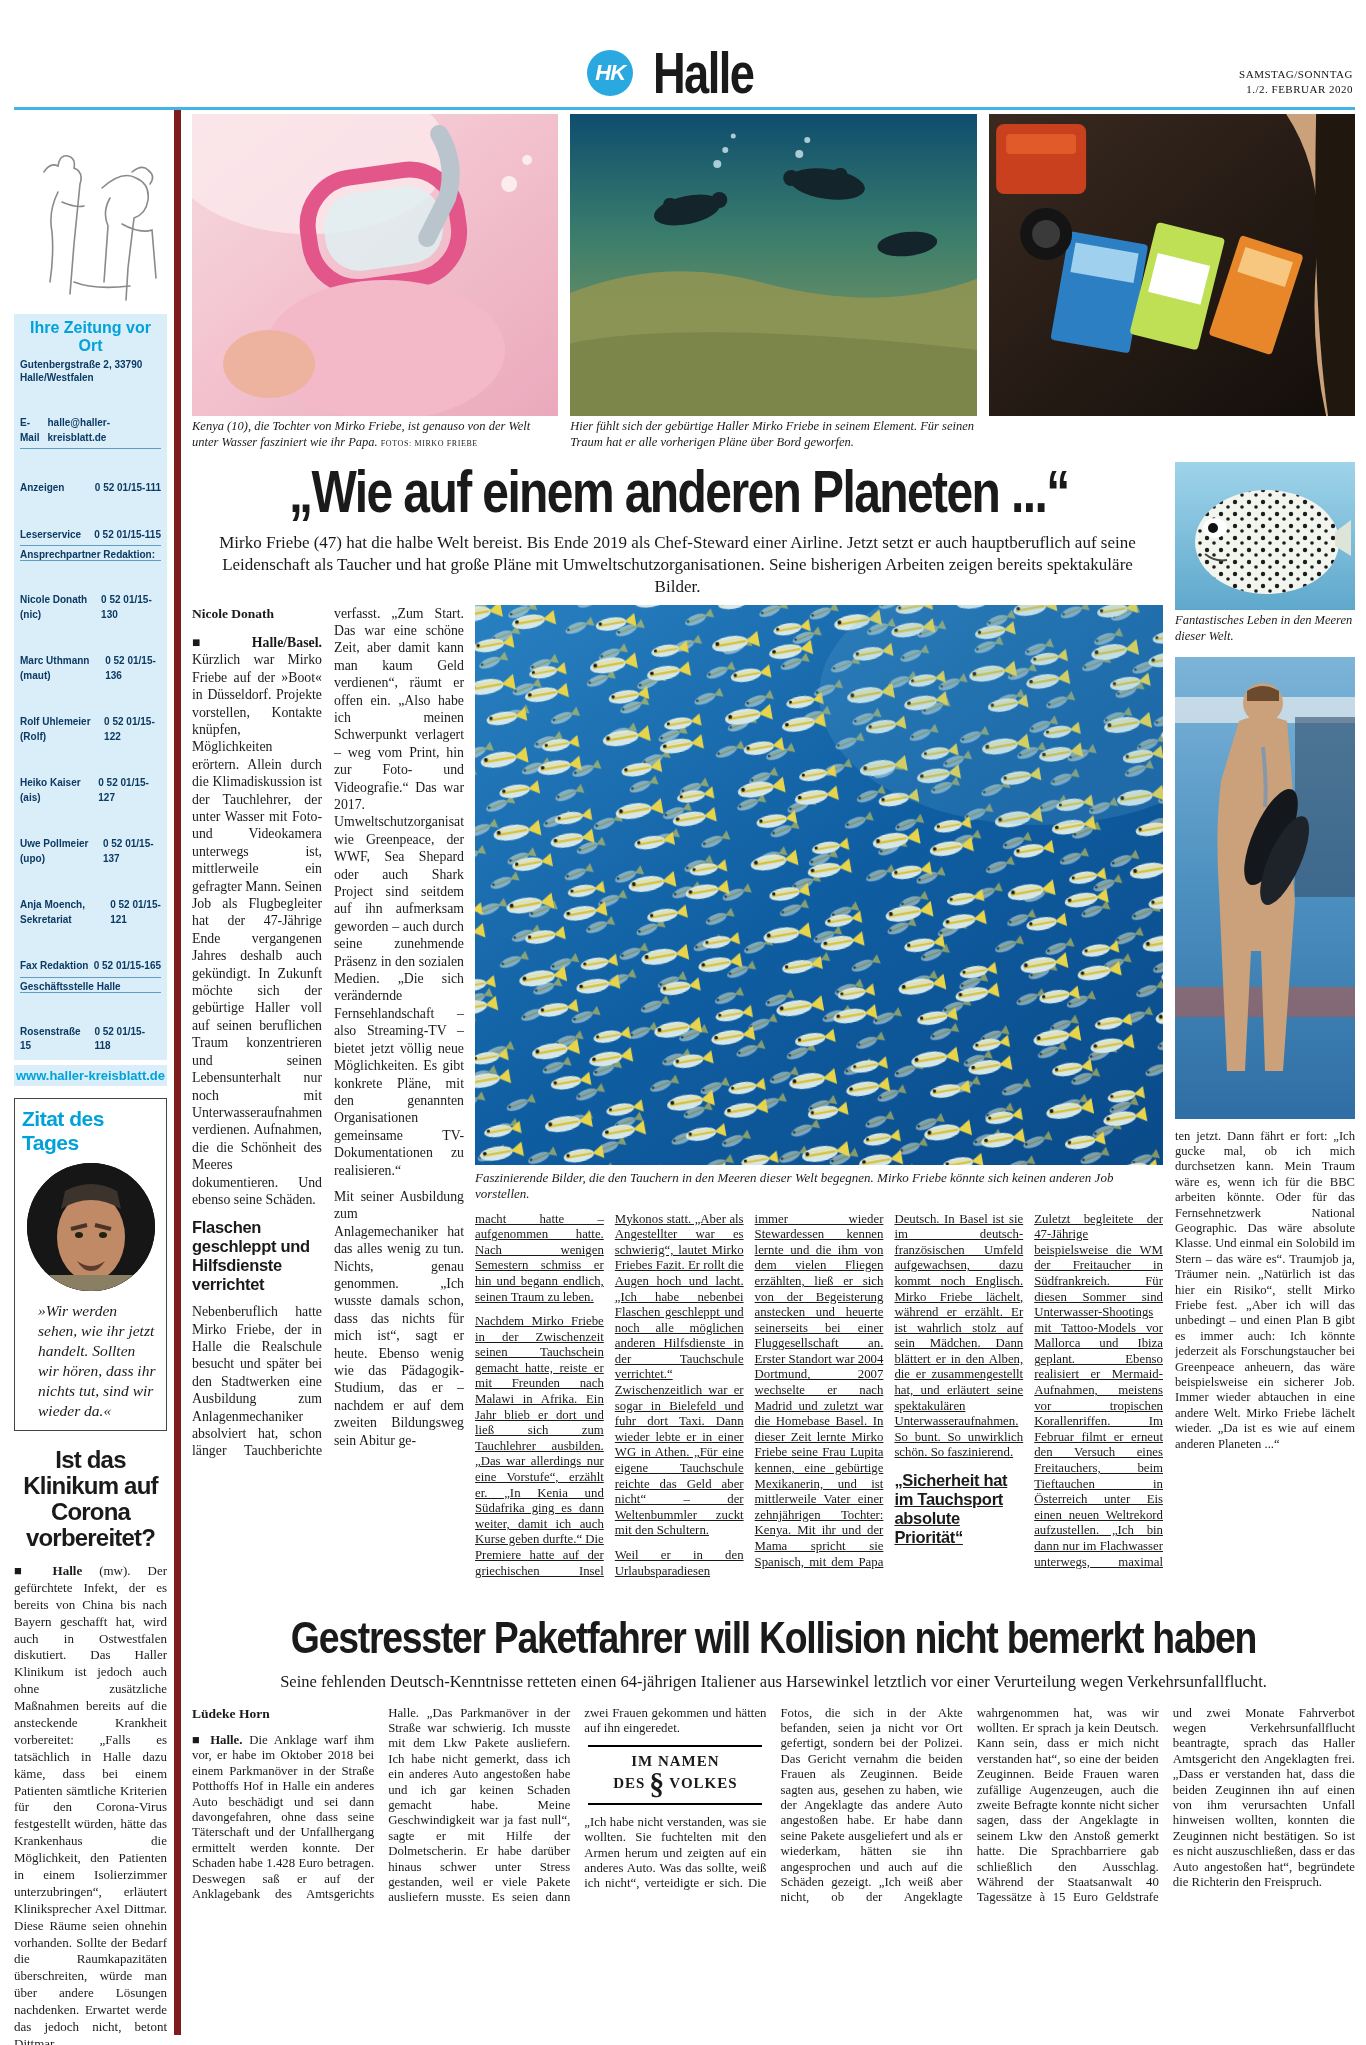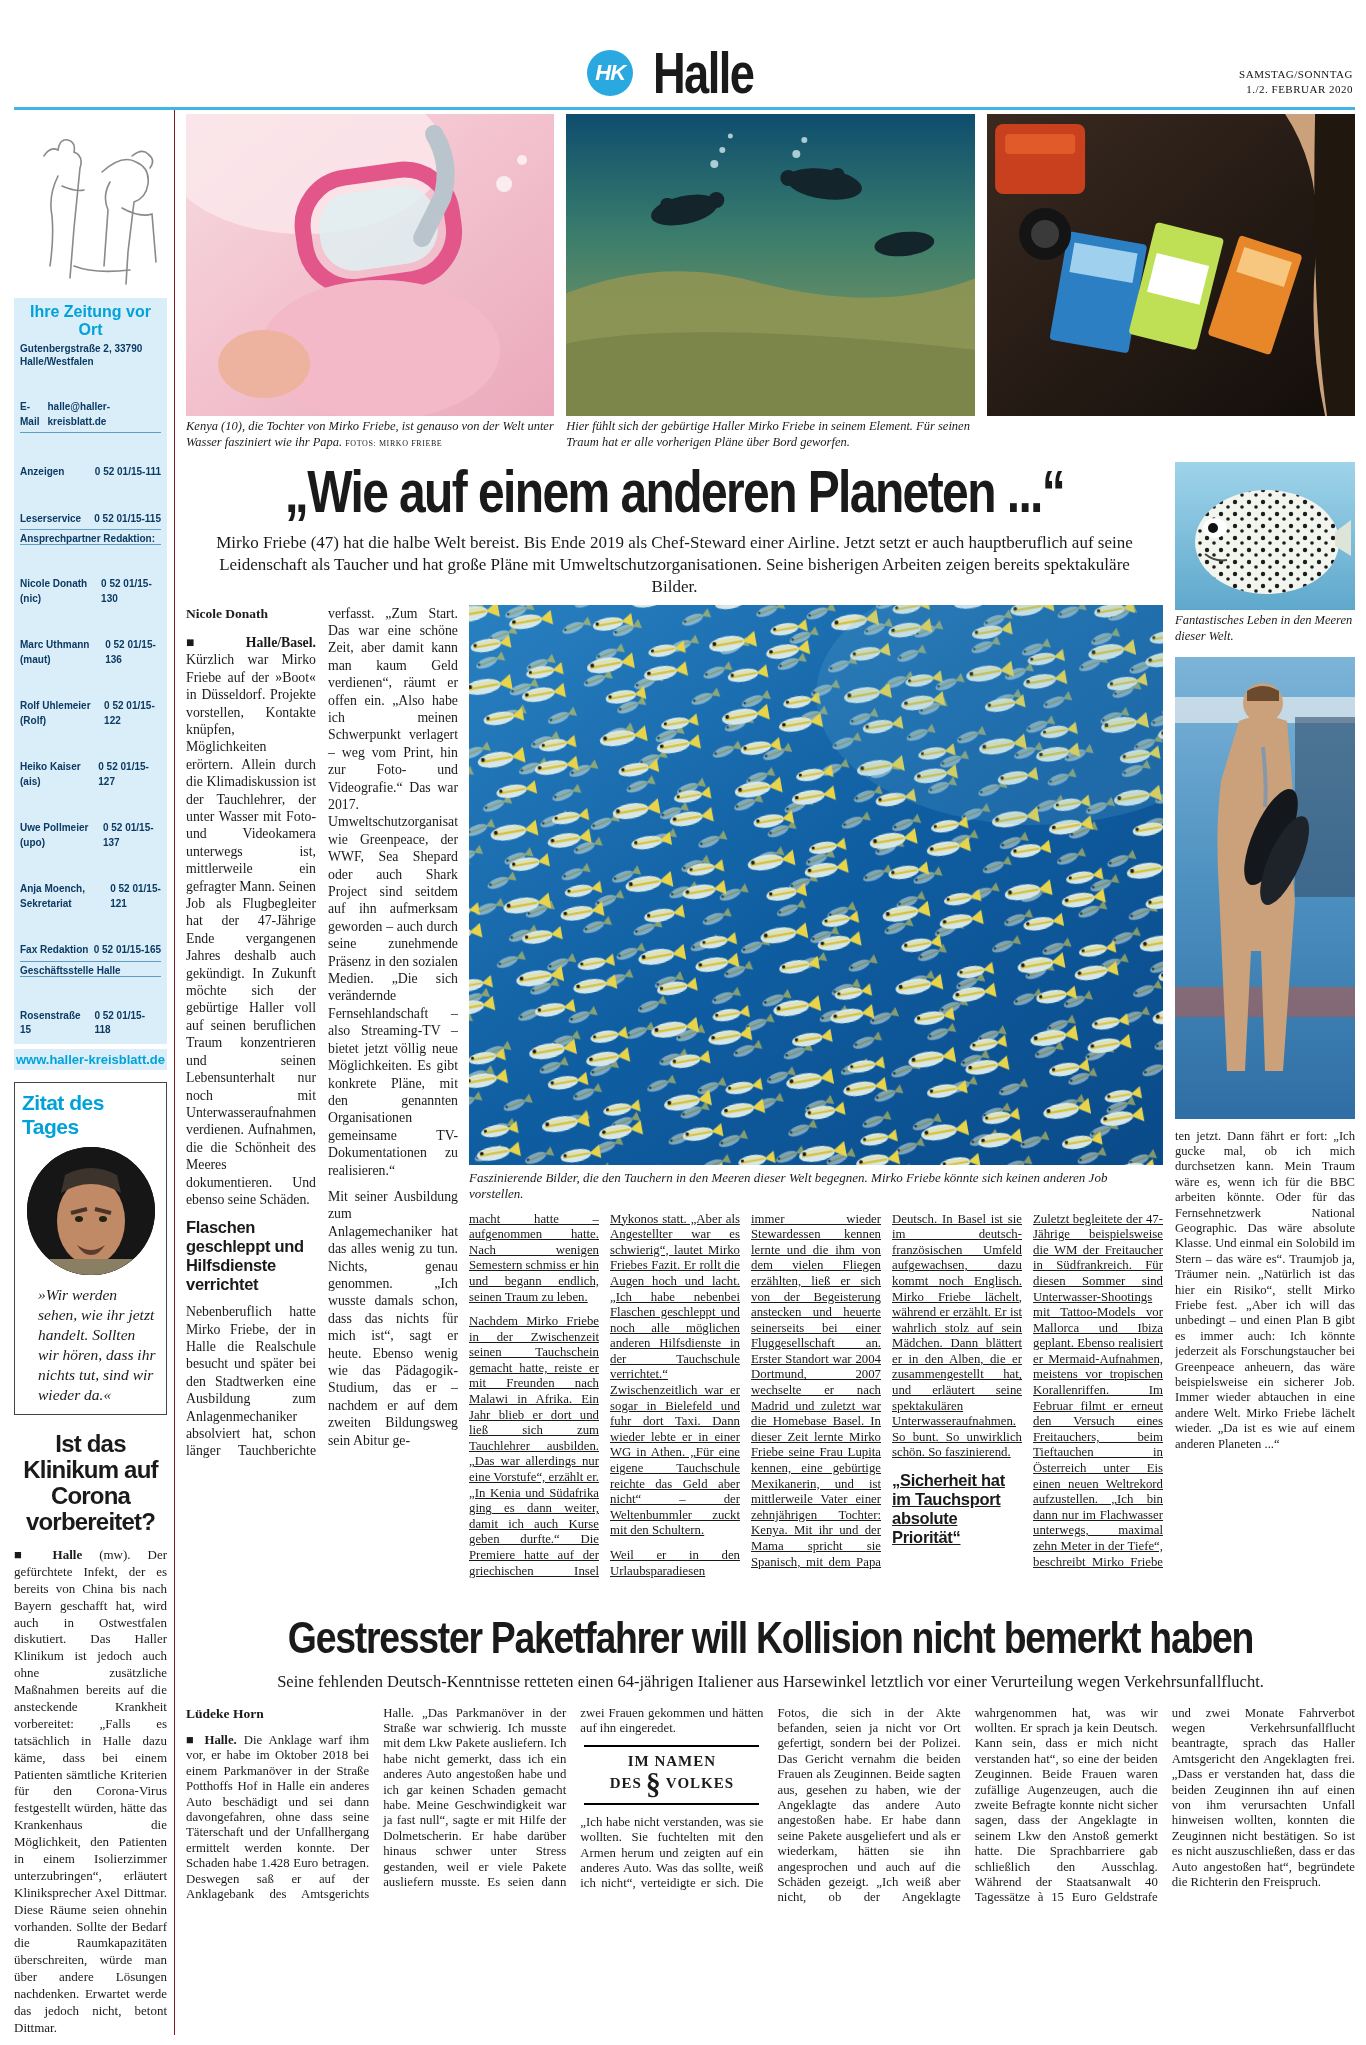--- a/index.html
+++ b/index.html
@@ -10,22 +10,22 @@
   
   .masthead { height:72px; position:relative; border-bottom:3px solid #41b6e6; margin-top:38px; }
   .mast-center { position:absolute; left:0; right:0; top:0; height:100%; display:flex; align-items:center; justify-content:center; gap:20px; }
   .hk-logo { width:46px; height:46px; border-radius:50%; background:#29a9e0; color:#fff; display:flex; align-items:center; justify-content:center;
              font-family:"Liberation Sans",sans-serif; font-weight:bold; font-style:italic; font-size:22px; letter-spacing:-1px; }
   .mast-title { font-family:"Liberation Sans",sans-serif; font-weight:800; font-size:58px; letter-spacing:-2px;
                 transform:scaleX(.78); transform-origin:left center; line-height:1; }
   .mast-date { position:absolute; right:2px; bottom:10px; text-align:right; font-size:11px; line-height:1.35; letter-spacing:.5px; color:#111; }
   
   .page-body { display:flex; height:1925px; }
-  .rail-left { width:153px; flex:none; padding-top:6px; }
-  .main { flex:1; margin-left:7px; border-left:1px solid #7f1d1d; padding-left:11px; padding-top:4px; overflow:hidden; }
+  .rail-left { width:153px; flex:none; padding-top:22px; }
+  .main { flex:1; margin-left:7px; border-left:7px solid #7f1d1d; padding-left:11px; padding-top:4px; overflow:hidden; }
   
   .sketch { height:182px; background:#fff; }
   .contact-box { background:#d9eef9; padding:5px 6px 6px; font-family:"Liberation Sans",sans-serif; color:#0d3a63; }
   .contact-title { color:#00a2da; font-weight:bold; font-size:16px; text-align:center; margin-bottom:4px; }
   .c-addr { font-weight:bold; font-size:10px; line-height:1.25; }
   .c-row { display:flex; justify-content:space-between; font-weight:bold; font-size:10px; line-height:1.45;margin-top:32px; }
   .c-sep { border-top:1px solid #5f9ec4; margin:3px 0; }
   .c-sec { font-weight:bold; font-size:10px; border-bottom:1px solid #5f9ec4; margin-bottom:1px; }
   .web-bar { background:#d9eef9; margin-top:5px; text-align:center; padding:3px 0;
              font-family:"Liberation Sans",sans-serif; font-weight:bold; font-size:13px; color:#00a2da; }

